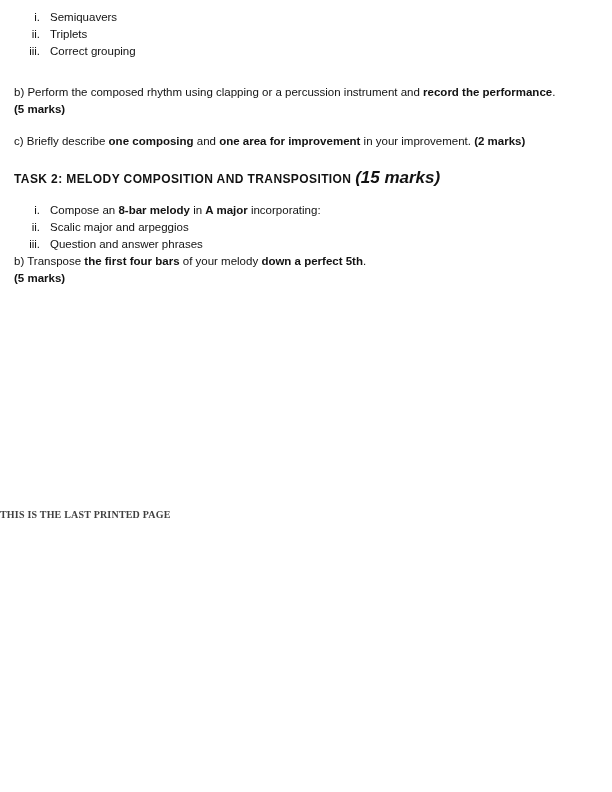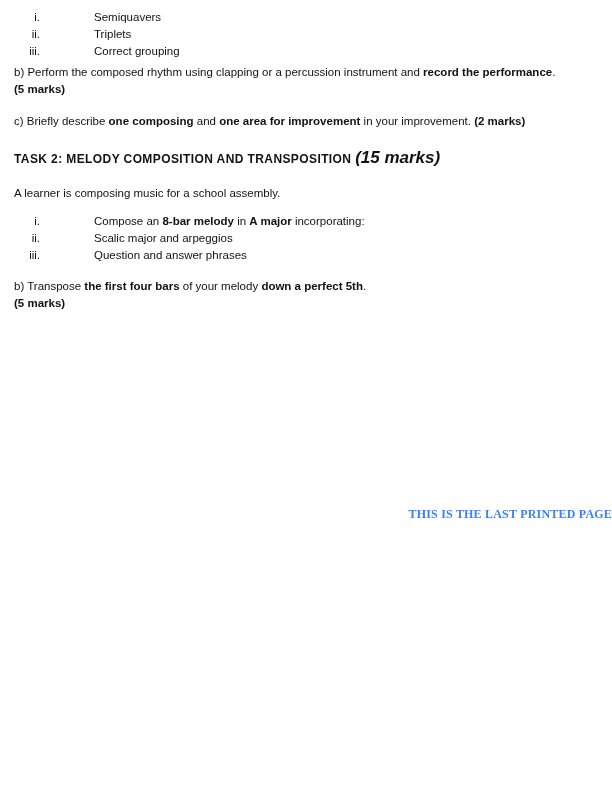--- a/index.html
+++ b/index.html
@@ -19,54 +19,54 @@
   }
   .b { font-weight: 700; }
   .list { margin: 0; }
   .li-row { display: flex; }
   .li-num {
     flex: 0 0 26px;
     text-align: right;
     margin-right: 10px;
     white-space: nowrap;
   }
-  .li-text { flex: 1 1 auto; margin-left: 44px; }
+  .li-text { flex: 1 1 auto; }
   .li-marks { margin-left: 36px; font-weight: 700; }
   .para { margin: 0; }
-  .para-b1 { margin-top: 4px; }
+  .para-b1 { margin-top: 24px; }
   .para-c  { margin-top: 15px; }
   .marks-line { font-weight: 700; }
   .task-heading {
     margin-top: 16px;
     font-weight: 700;
     font-size: 12px;
     letter-spacing: 0.4px;
     line-height: 24px;
     white-space: nowrap;
   }
   .task-heading .heading-marks {
     font-size: 17px;
     font-style: italic;
     font-weight: 700;
     letter-spacing: 0;
   }
   .intro { margin-top: 14px; }
   .list2 { margin-top: 11px; }
-  .para-b2 { margin-top: 14px; }
+  .para-b2 { }
   .footer {
     position: absolute;
     top: 506px;
     left: 0;
     width: 100%;
-    text-align: right;
+    text-align: left;
     font-family: "Liberation Serif", serif;
     font-weight: 700;
-    font-size: 12px;
+    font-size: 10px;
     letter-spacing: 0.2px;
-    color: #3b82f6;
+    color: #404040;
   }
 </style>
 </head>
 <body>
 
 <div class="page">
 
   <div class="list">
     <div class="li-row">
       <span class="li-num">i.</span>
@@ -82,21 +82,20 @@
     </div>
   </div>
 
   <p class="para para-b1"><span>b) Perform the composed rhythm using clapping or a percussion instrument and </span><span class="b">record the performance</span><span>.</span><br>
   <span class="marks-line">(5 marks)</span></p>
 
   <p class="para para-c"><span>c) Briefly describe </span><span class="b">one composing</span><span> and </span><span class="b">one area for improvement</span><span> in your improvement. </span><span class="b">(2 marks)</span></p>
 
   <div class="task-heading"><span>TASK 2: MELODY COMPOSITION AND TRANSPOSITION </span><span class="heading-marks">(15 marks)</span></div>
 
-  <p class="para intro">A learner is composing music for a school assembly.</p>
 
   <div class="list list2">
     <div class="li-row">
       <span class="li-num">i.</span>
       <span class="li-text"><span>Compose an </span><span class="b">8-bar melody</span><span> in </span><span class="b">A major</span><span> incorporating:</span></span>
     </div>
     <div class="li-row">
       <span class="li-num">ii.</span>
       <span class="li-text">Scalic major and arpeggios</span>
     </div>

